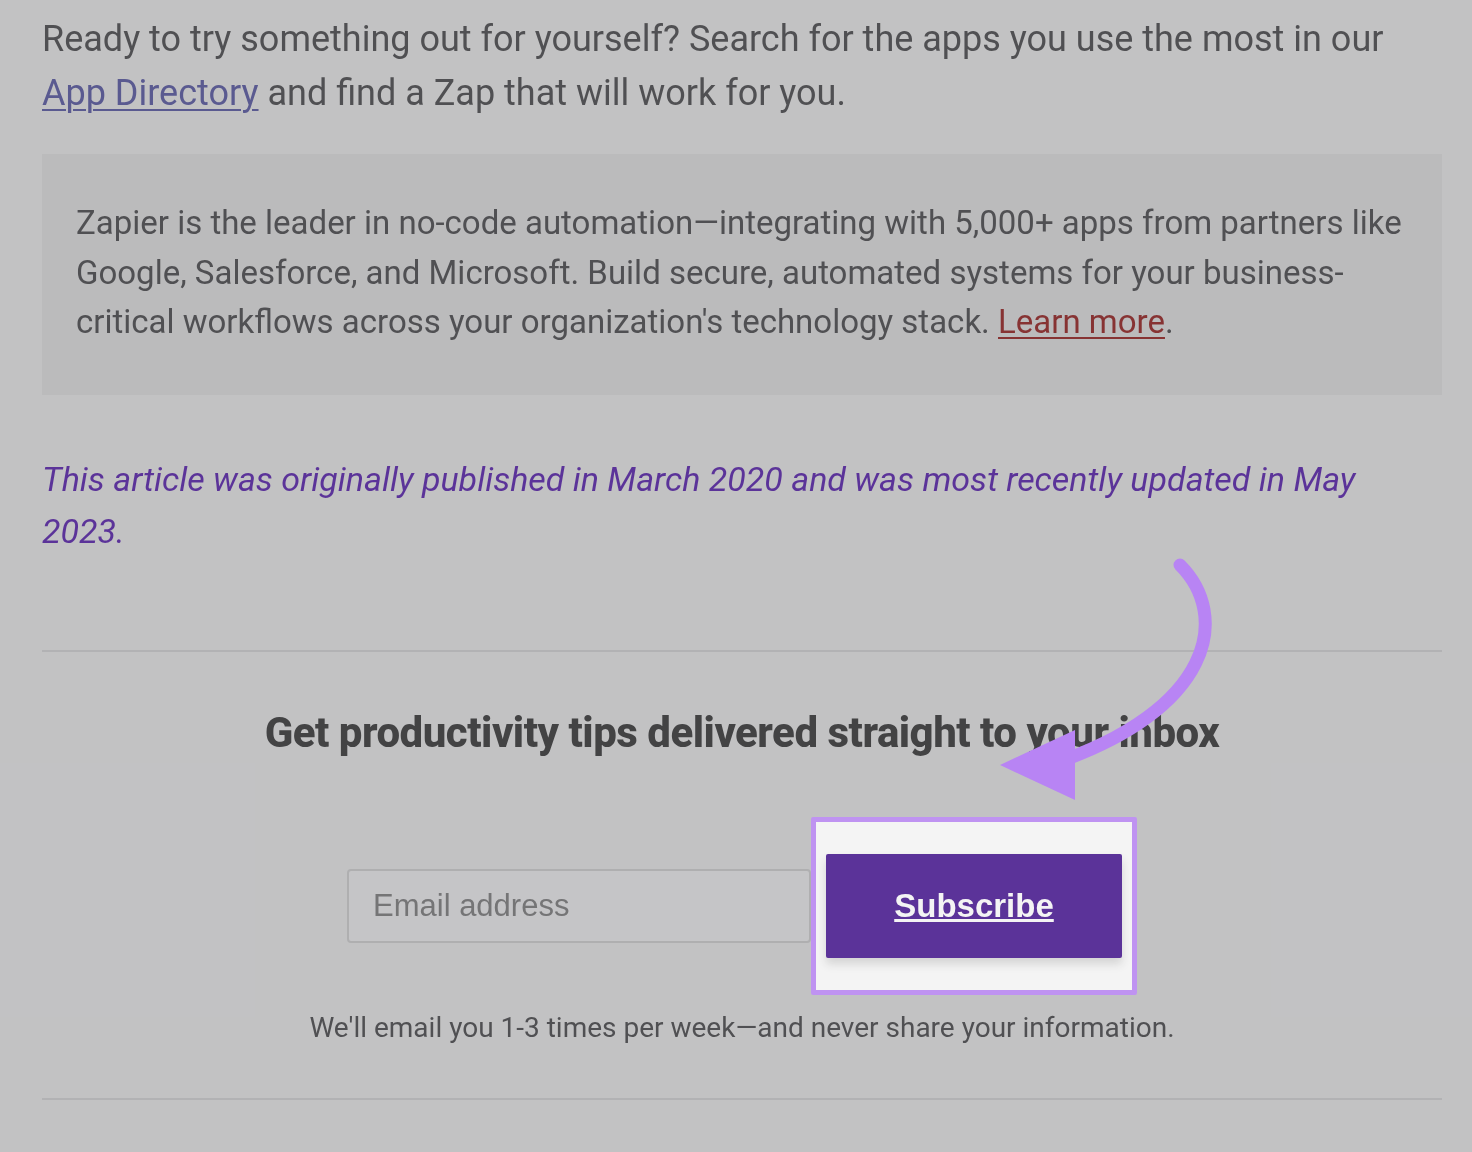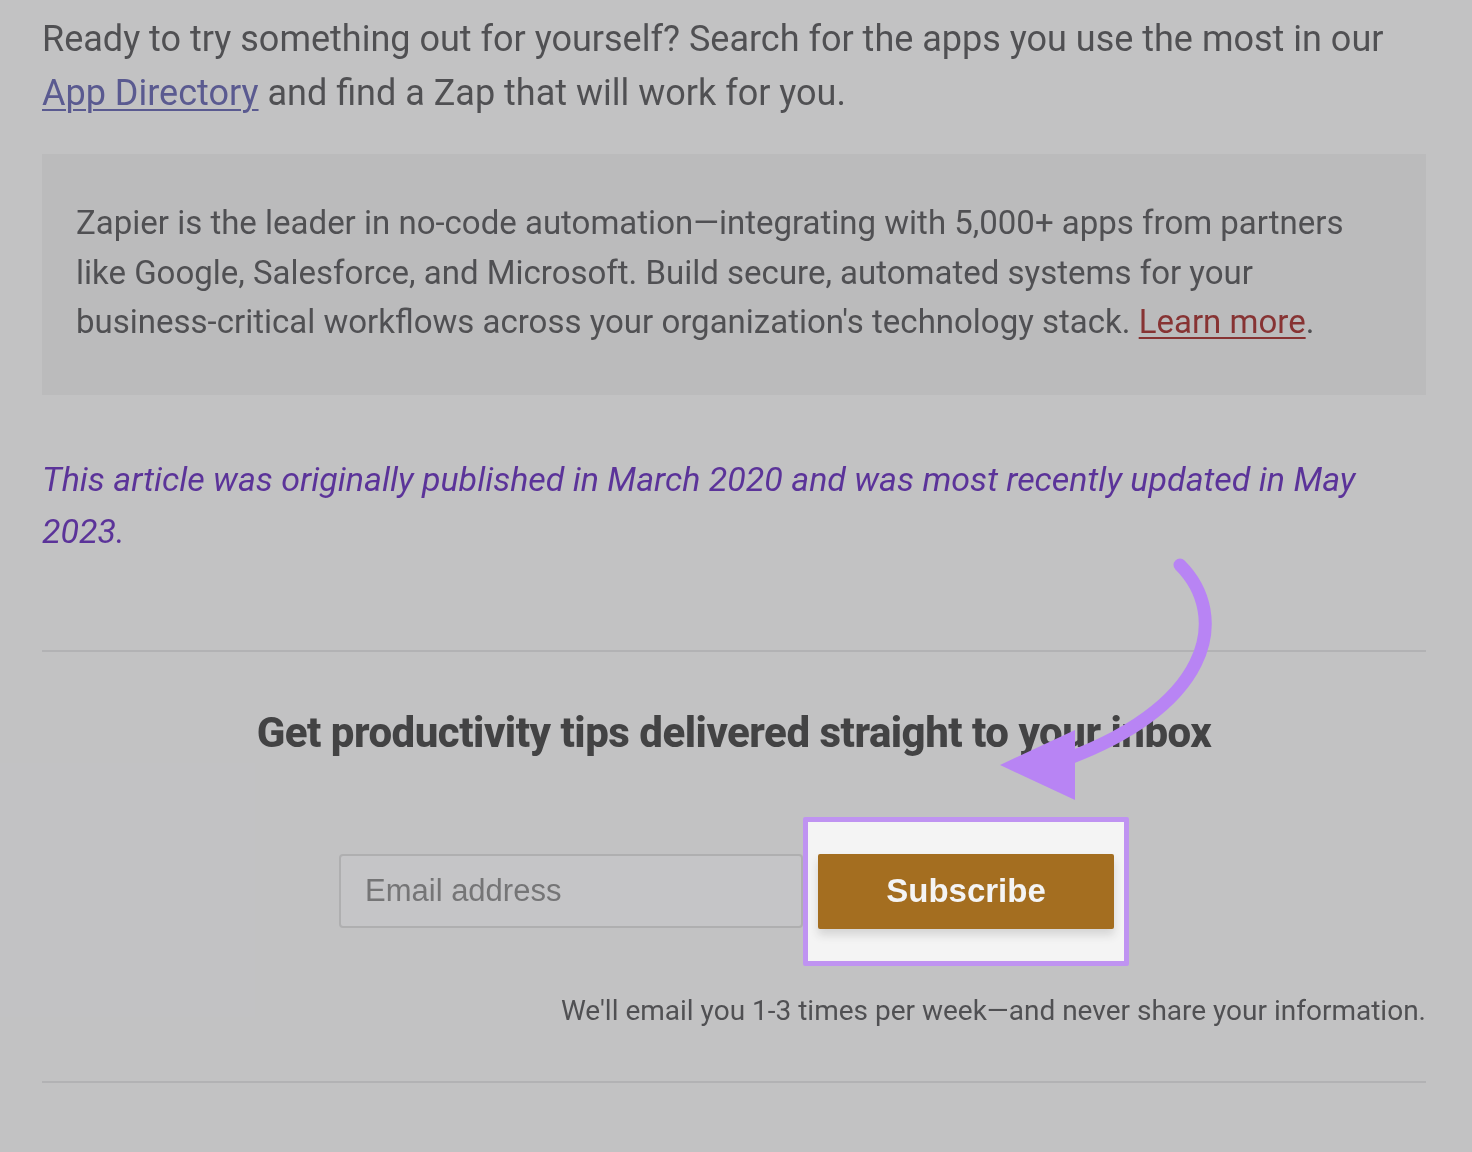--- a/index.html
+++ b/index.html
@@ -14,21 +14,21 @@
       font-family: -apple-system, BlinkMacSystemFont, "Segoe UI", Roboto, Helvetica, Arial, sans-serif;
       position: relative;
     }
     .overlay {
       position: absolute;
       inset: 0;
       background: rgba(180,180,182,0.15);
       pointer-events: none;
     }
     .content {
-      padding: 12px 46px 0 42px;
+      padding: 12px 30px 0 42px;
       color: #3f3f42;
     }
     .intro {
       font-size: 36px;
       line-height: 1.5;
       color: #3f3f42;
     }
     .intro a {
       color: #4a4a8a;
       text-decoration: underline;
@@ -97,35 +97,35 @@
       position: relative;
       display: inline-block;
       border: 5px solid #c18efc;
       background: #ffffff;
       padding: 32px 10px 32px 10px;
       margin-left: 0px;
       border-radius: 2px;
     }
     .subscribe-btn {
       width: 296px;
-      height: 75px;
-      background: #a16207;
+      height: 104px;
+      background: #4c1d95;
       color: #ffffff;
       border: none;
       font-size: 33px;
       font-weight: 700;
       cursor: pointer;
       border-radius: 2px;
       box-shadow: 0 6px 10px rgba(0,0,0,0.15);
+      text-decoration: underline;
     }
     .subscribe-caption {
-      margin-top: 28px;
+      margin-top: 16px;
       font-size: 28px;
       color: #3f3f42;
-      text-align: right;
     }
     .divider-bottom {
       margin-top: 54px;
       border: none;
       border-top: 2px solid #b2b2b4;
     }
     .arrow-container {
       position: absolute;
       top: 555px;
       left: 985px;

